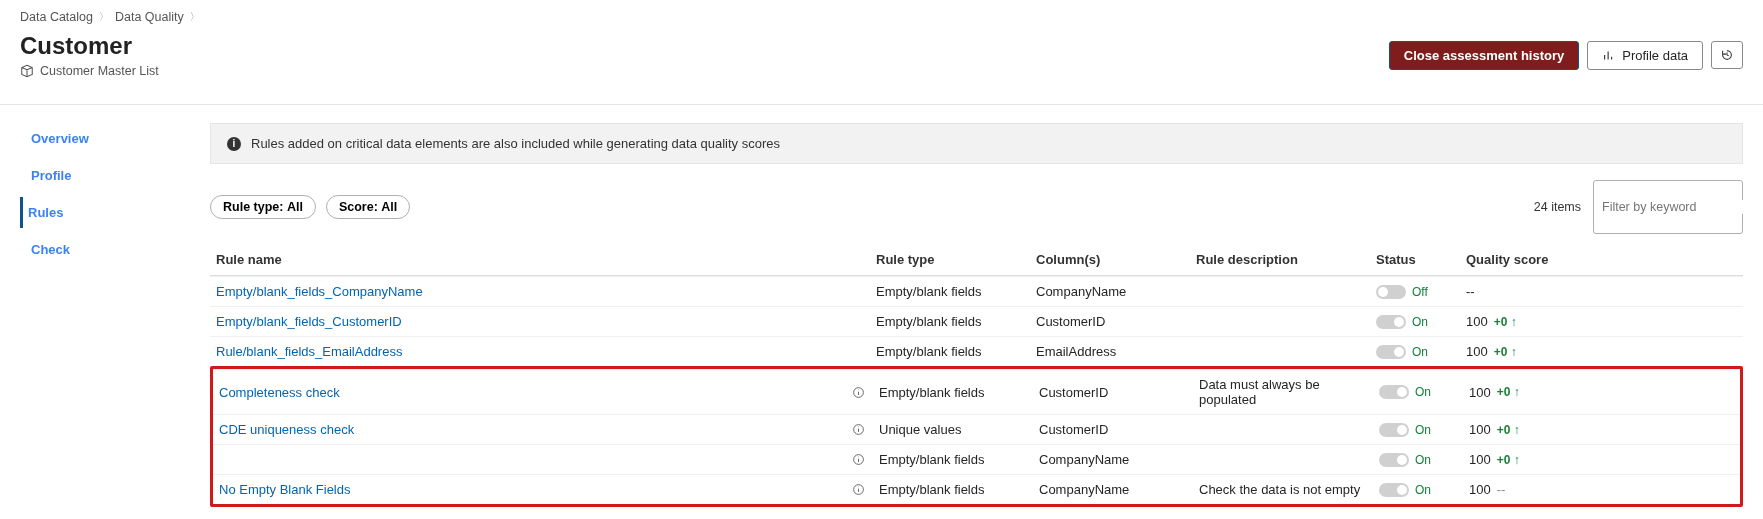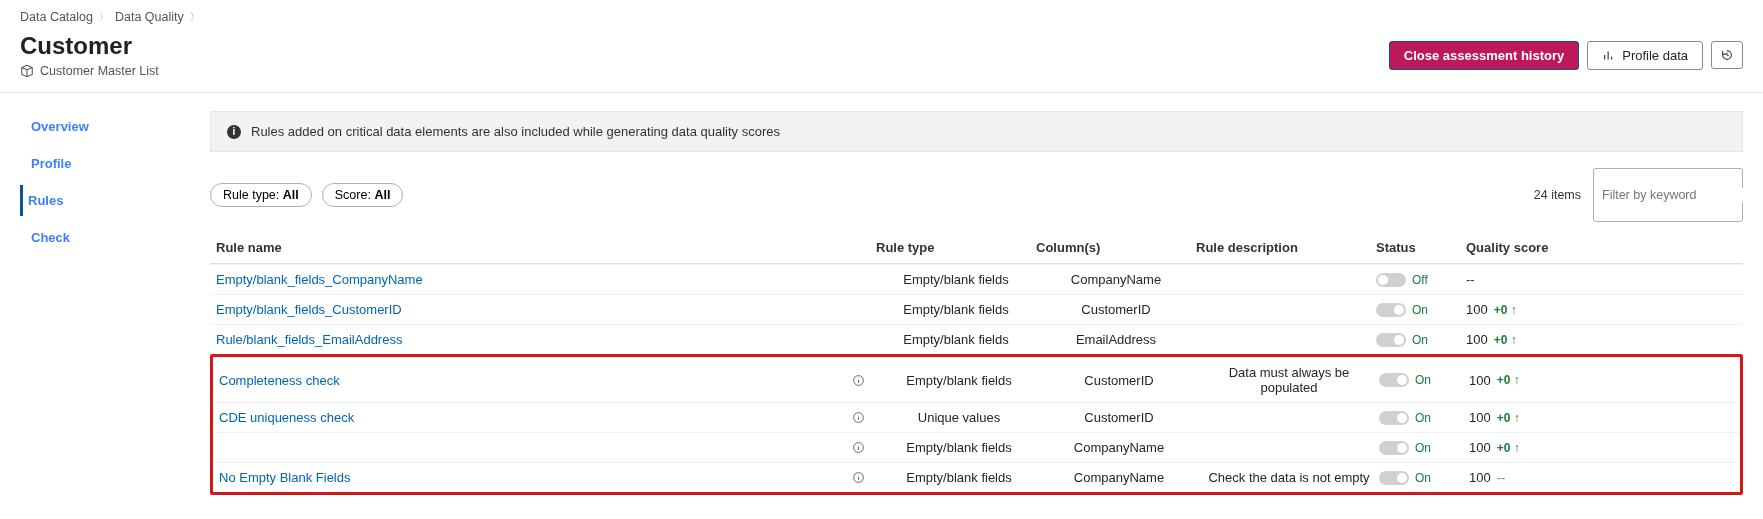--- a/index.html
+++ b/index.html
@@ -1,56 +1,56 @@
 <!DOCTYPE html>
 <html><head>
 <meta charset="utf-8">
 <style>
 * { box-sizing: border-box; margin: 0; padding: 0; }
 body { font-family: "Segoe UI", -apple-system, sans-serif; font-size: 13px; color: #252525; background: #fff; }
 
 .page { width: 1763px; }
 
 
-.header { padding: 10px 20px 14px 20px; border-bottom: 1px solid #e5e5e5; }
+.header { padding: 10px 20px 26px 20px; border-bottom: 1px solid #e5e5e5; }
 .breadcrumb { display: flex; align-items: center; gap: 6px; font-size: 12.5px; color: #555; margin-bottom: 8px; }
 .breadcrumb a { color: #555; text-decoration: none; }
 .breadcrumb .chev { color: #888; font-size: 10px; }
 .title-row { display: flex; align-items: center; justify-content: space-between; }
 .title-left {}
 .page-title { font-size: 24px; font-weight: 600; color: #222; }
 .subtitle { display: flex; align-items: flex-start; gap: 6px; margin-top: 4px; color: #555; font-size: 12.5px; }
 .actions { display: flex; align-items: center; gap: 8px; }
 .btn { display: inline-flex; align-items: center; gap: 6px; padding: 6px 14px; font-size: 13px; border-radius: 3px; cursor: pointer; border: 1px solid #8a8a8a; background: #fff; color: #252525; }
-.btn-primary { background: #be185d; border-color: #0f548c; color: #fff; font-weight: 600; }
+.btn-primary { background: #7f1d1d; border-color: #0f548c; color: #fff; font-weight: 600; }
 .btn-icon { padding: 6px 8px; }
 
 
 .body { display: flex; padding-top: 18px; }
 .sidebar { width: 190px; padding-left: 20px; }
 .side-item { padding: 8px 0 8px 8px; font-size: 13px; font-weight: 600; color: #3b82f6; cursor: pointer; margin-bottom: 6px; border-left: 3px solid transparent; }
 .side-item.active { border-left-color: #0f548c; padding-left: 5px; }
 
 .main { flex: 1; padding: 0 20px; }
 
 .info-bar { background: #f2f2f2; border: 1px solid #e5e5e5; padding: 12px 16px; display: flex; align-items: center; gap: 10px; margin-bottom: 16px; font-size: 13px; color: #333; }
 .info-bar .info-icon { width: 14px; height: 14px; border-radius: 50%; background: #333; color:#fff; display:inline-flex; align-items:center; justify-content:center; font-size:10px; font-weight:700; }
 
 .filter-row { display: flex; align-items: center; margin-bottom: 10px; }
-.pill { border: 1px solid #b0b0b0; border-radius: 14px; padding: 4px 12px; font-size: 12.5px; margin-right: 10px; background: #fff; cursor: pointer; }
+.pill { border: 1px solid #b0b0b0; border-radius: 14px; padding: 4px 12px; font-size: 12.5px; margin-right: 10px; background: #fff; cursor: pointer; font-weight: bold; }
 .spacer { flex: 1; }
 .items-count { font-size: 12.5px; margin-right: 12px; color: #333; }
 .search-box { display: flex; align-items: center; border: 1px solid #b0b0b0; border-radius: 3px; padding: 19px 8px; width: 150px; }
 .search-box input { border: none; outline: none; font-size: 12.5px; flex: 1; }
 
 
 .table { width: 100%; }
 .thead, .trow { display: grid; grid-template-columns: 660px 160px 160px 180px 90px 90px; align-items: center; }
 .thead { border-bottom: 1px solid #ddd; padding: 8px 6px; font-size: 13px; font-weight: 600; color: #333; }
-.trow { padding: 7px 6px; font-size: 13px; border-top: 1px solid #f0f0f0; text-align: center; }
+.trow { padding: 7px 6px; font-size: 13px; border-top: 1px solid #f0f0f0; }
 .rule-name { display: flex; align-items: center; }
 .rule-name a { color: #0065b3; text-decoration: none; }
 .rule-name .info-dot { margin-left: auto; margin-right: 14px; color: #666; }
 
 .status-cell { display: flex; align-items: center; gap: 6px; }
 .toggle { width: 30px; height: 14px; border-radius: 8px; background: #d0d0d0; position: relative; }
 .toggle::after { content:""; position:absolute; width:10px; height:10px; border-radius:50%; background:#fff; top:2px; left:2px; }
 .toggle.on::after { left: 18px; }
 .status-label { color: #15803d; font-size: 12px; }
 

